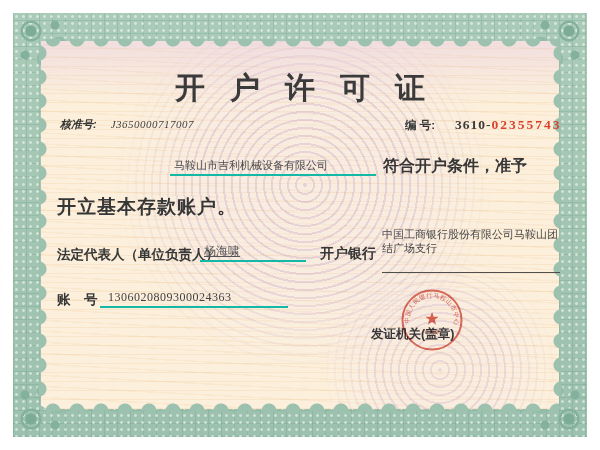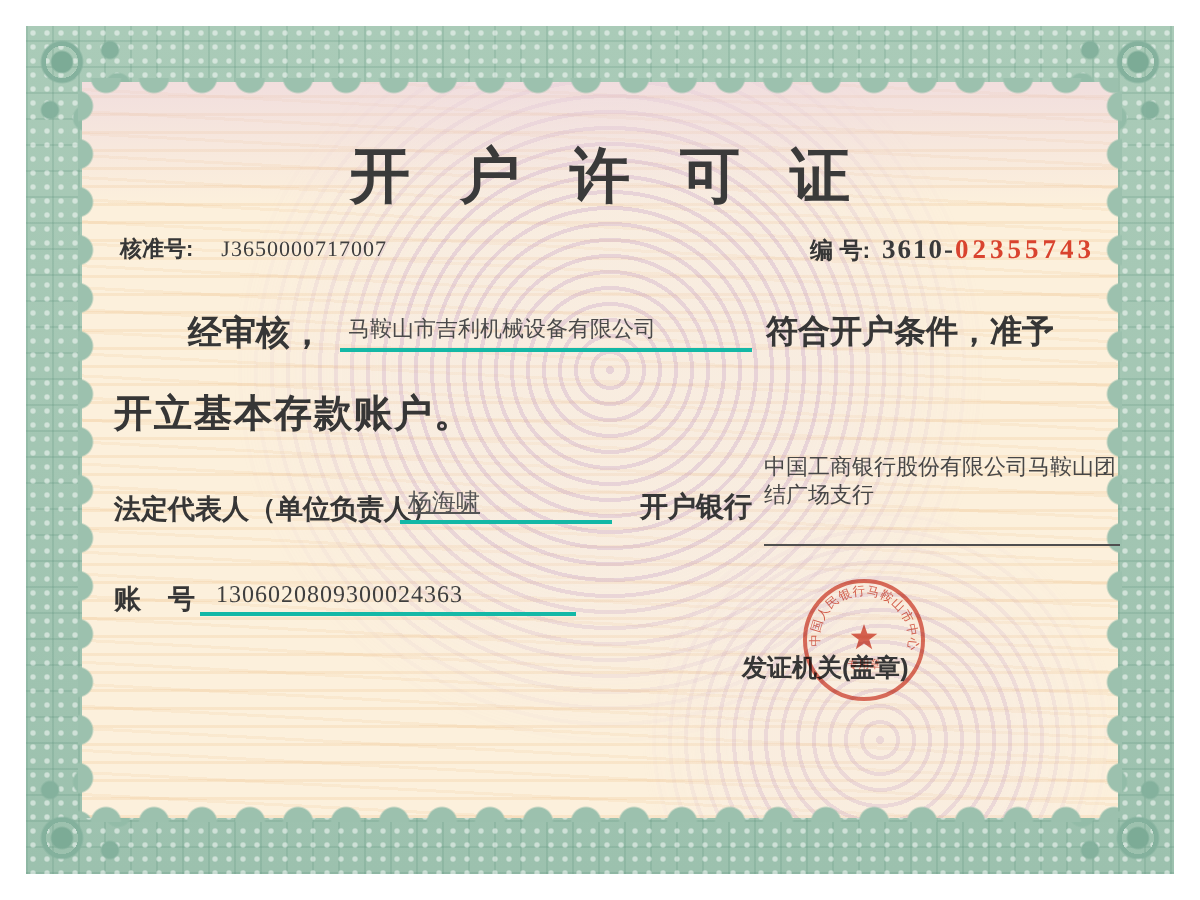--- a/index.html
+++ b/index.html
@@ -57,27 +57,27 @@
 
   
   .txt{position:absolute;color:#363636;white-space:nowrap;z-index:3;}
   .serif{font-family:"Liberation Serif","DejaVu Serif",serif;}
   .title{left:0;right:0;top:68px;text-align:center;font-size:30px;font-weight:700;
     letter-spacing:25px;padding-left:25px;color:#3a3a3a;}
   .row{display:flex;align-items:baseline;}
   .lab{font-weight:700;}
   .underfield{display:inline-block;border-bottom:2px solid #14b8a6;box-sizing:border-box;}
 
-  .approval-row{left:60px;top:117px;}
+  .approval-row{left:60px;top:117px;font-style:italic;}
   .approval-lab{font-size:11px;}
   .approval-val{font-size:11px;margin-left:14px;letter-spacing:.5px;color:#3f3f3f;}
 
   .serial-row{left:405px;top:117px;}
   .serial-lab{font-size:11.5px;}
-  .serial-prefix{font-size:13.5px;margin-left:6px;letter-spacing:1px;color:#3a3a3a;font-weight:600;}
+  .serial-prefix{font-size:13.5px;margin-left:20px;letter-spacing:1px;color:#3a3a3a;font-weight:600;}
   .serial-num{font-size:13.5px;font-weight:700;letter-spacing:2px;color:#d9432e;}
 
   .review-prefix{left:94px;top:155px;font-size:17px;font-weight:700;}
   .company-field{left:170px;top:152px;width:206px;height:24px;line-height:26px;
     font-size:11px;color:#4a4a4a;padding-left:4px;}
   .condition{left:383px;top:156px;font-size:16px;font-weight:700;}
   .open-account{left:57px;top:194px;font-size:19px;font-weight:700;letter-spacing:1px;}
 
   .rep-lab{left:57px;top:246px;font-size:13.5px;}
   .rep-name{left:200px;top:240px;width:106px;height:22px;line-height:23px;
@@ -122,21 +122,20 @@
     <span class="lab approval-lab">核准号:</span>
     <span class="serif approval-val">J3650000717007</span>
   </div>
 
   <div class="txt row serial-row">
     <span class="lab serial-lab">编 号:</span>
     <span class="serif serial-prefix">3610-</span>
     <span class="serif serial-num">02355743</span>
   </div>
 
-  <div class="txt review-prefix">经审核，</div>
   <span class="txt serif underfield company-field">马鞍山市吉利机械设备有限公司</span>
   <div class="txt open-account">开立基本存款账户。</div>
   <div class="txt condition">符合开户条件，准予</div>
 
   <div class="txt lab rep-lab">法定代表人（单位负责人）</div>
   <span class="txt serif underfield rep-name">杨海啸</span>
 
   <div class="txt lab bank-lab">开户银行</div>
   <span class="txt serif bank-name">中国工商银行股份有限公司马鞍山团结广场支行</span>
 

